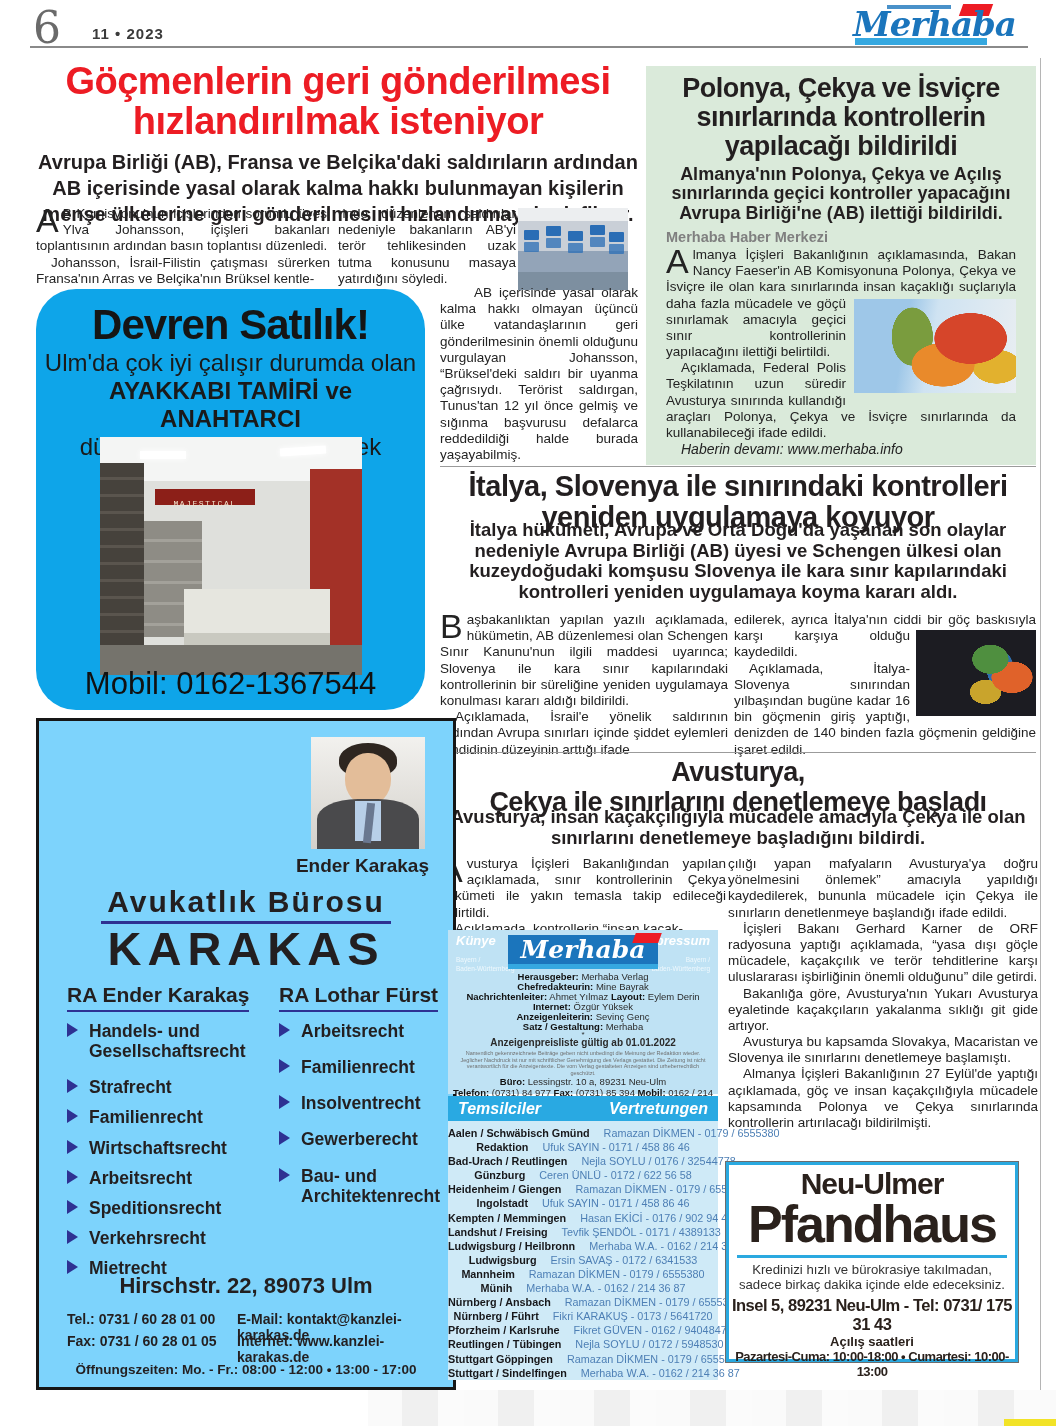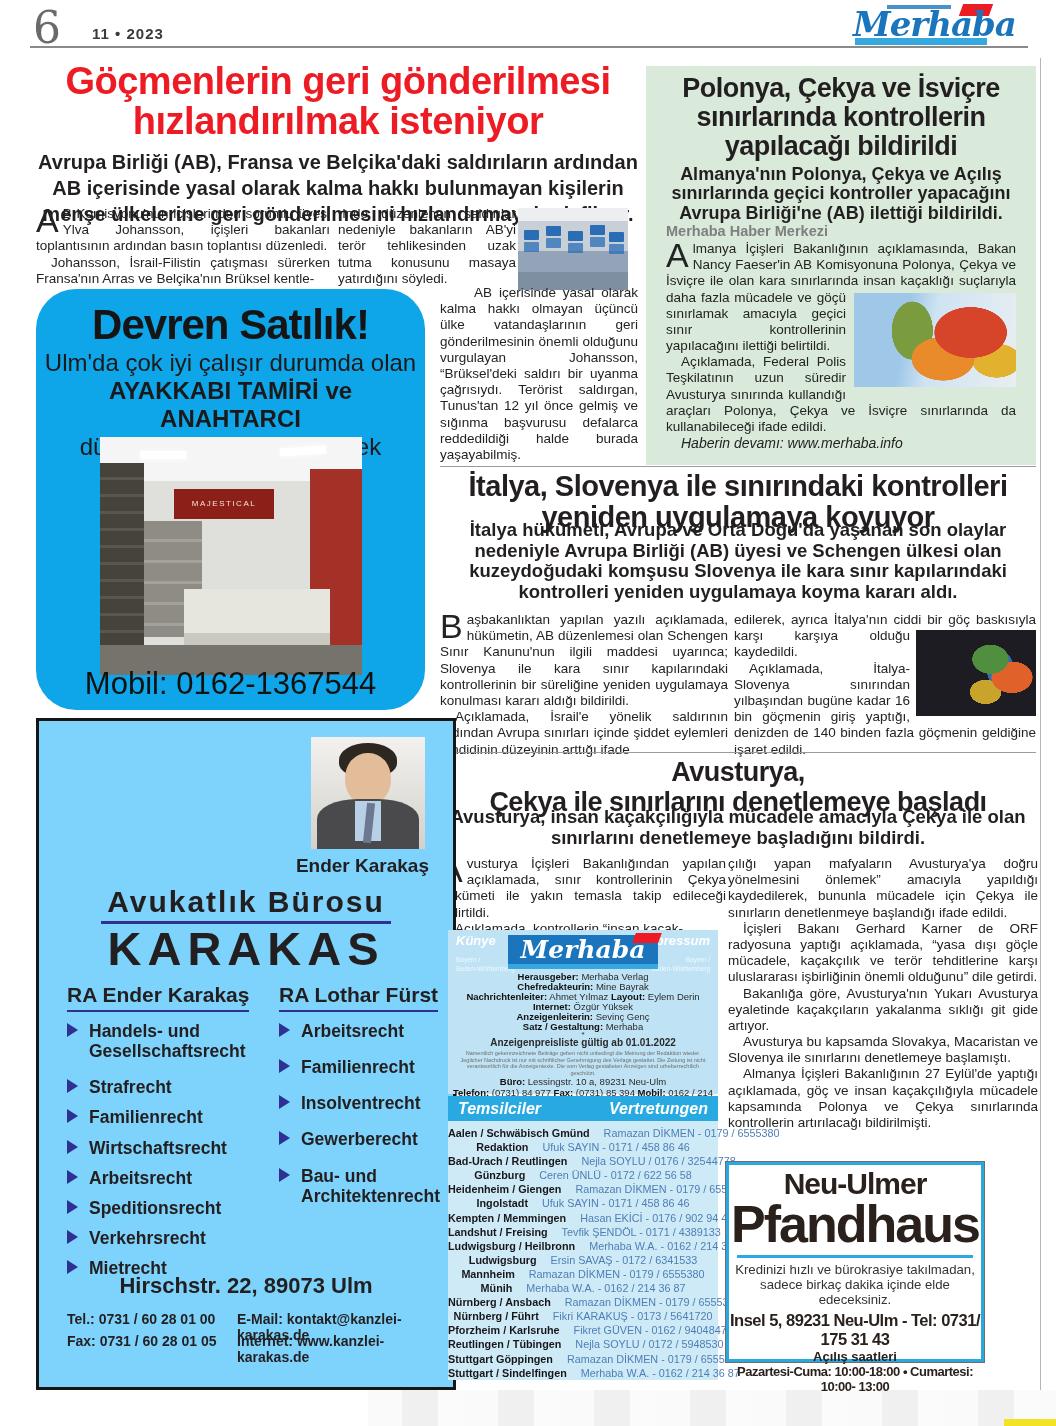--- a/index.html
+++ b/index.html
@@ -43,31 +43,31 @@
   .devren-l1, .devren-l3 { font-size:24px; color:#1a1a1a; }
   .devren-l2 { font-size:24px; font-weight:bold; color:#1a1a1a; }
   .devren-photo { position:absolute; left:64px; top:148px; width:262px; height:238px; background:#dfe0dc; overflow:hidden; }
   .ph-ceiling { position:absolute; left:0; top:0; width:100%; height:44px; background:#f4f5f4; }
   .ph-light { position:absolute; width:46px; height:8px; background:#ffffff; box-shadow:0 0 6px #fff; }
   .ph-shelfL { position:absolute; left:0; top:26px; width:44px; height:186px;
       background:repeating-linear-gradient(#46423c 0 14px, #5a554e 14px 17px); }
   .ph-shelfM { position:absolute; left:44px; top:84px; width:58px; height:116px;
       background:repeating-linear-gradient(#8e8c85 0 18px, #a3a19a 18px 21px); }
   .ph-red { position:absolute; right:0; top:32px; width:52px; height:182px; background:#a33127; }
-  .ph-sign { position:absolute; left:74px; top:52px; width:100px; height:30px; background:#8c1f18; color:#f3e6cf;
-      font-size:8px; letter-spacing:1.5px; line-height:30px; text-align:center; font-family:Liberation Sans, sans-serif; }
+  .ph-sign { position:absolute; left:55px; top:52px; width:100px; height:16px; background:#8c1f18; color:#f3e6cf;
+      font-size:8px; letter-spacing:1.5px; line-height:30px; text-align:center; font-family:Liberation Mono, monospace; }
   .ph-counter { position:absolute; left:84px; top:152px; width:146px; height:58px; background:#e6e6df; box-shadow:inset 0 -14px 0 #c9c9c0; }
   .ph-floor { position:absolute; left:0; bottom:0; width:100%; height:30px; background:#75736c; }
   .devren-phone { position:absolute; left:0; bottom:8px; width:100%; font-size:31px; color:#111; }
 
   
   .green { left:646px; top:66px; width:390px; height:399px; background:#daeada; padding:8px 20px 0 20px; }
   .green-h { text-align:center; font-weight:bold; font-size:27px; line-height:1.07; color:#231f20; letter-spacing:-0.5px; }
   .green-sub { margin-top:4px; text-align:center; font-weight:bold; font-size:18px; line-height:1.08; color:#231f20; }
-  .green-byline { margin-top:0; font-size:14.5px; font-weight:bold; color:#7f7f7f; }
+  .green-byline { margin-top:6px; font-size:14.5px; font-weight:bold; color:#7f7f7f; }
   .green-body { margin-top:2px; }
   .mapfloat { float:right; width:162px; height:94px; margin:3px 0 4px 8px; background:
       radial-gradient(60px 42px at 72% 42%, #d6452a 0 60%, transparent 61%),
       radial-gradient(52px 36px at 55% 70%, #e98a2b 0 60%, transparent 61%),
       radial-gradient(40px 28px at 88% 72%, #e2b12e 0 60%, transparent 61%),
       radial-gradient(34px 48px at 36% 40%, #7a9c3e 0 60%, transparent 61%),
       linear-gradient(100deg, #9ec7e8 0 32%, #cfe3f2 48%, #e9eef2 100%); }
   .green-more { font-style:italic; font-size:14px; }
 
   
@@ -134,21 +134,21 @@
   
   .tbar { left:448px; top:1096px; width:270px; height:25px; background:#29a9e2; color:#fff;
           font-weight:bold; font-style:italic; font-size:16px; line-height:25px; padding:0 10px; }
   .tbar .right { float:right; }
   .tlist { left:448px; top:1121px; width:270px; height:259px; background:#cfeaf7; padding-top:5px; text-align:center; }
   .trow { font-size:10.8px; line-height:14.1px; white-space:nowrap; }
   .trow b { color:#17171a; margin-right:14px; }
   .trow span { color:#4d7fb5; }
 
   
-  .pf { left:726px; top:1162px; width:258px; height:200px; background:#fff; border:3px solid #2aa9e0;
+  .pf { left:726px; top:1162px; width:292px; height:200px; background:#fff; border:3px solid #2aa9e0;
         box-shadow:0 0 0 1px #6d6d6d; text-align:center; color:#2a211c; }
   .pf-l1 { margin-top:2px; font-size:30px; font-weight:bold; letter-spacing:-1px; }
   .pf-l2 { font-size:52px; font-weight:bold; letter-spacing:-2px; line-height:0.92; }
   .pf-rule { height:3px; background:#2aa9e0; margin:6px 8px 4px 8px; }
   .pf-body { font-size:13.2px; line-height:1.15; color:#333; padding:0 4px; }
   .pf-addr { margin-top:4px; font-size:16.5px; font-weight:bold; letter-spacing:-0.5px; }
   .pf-ht { font-size:13px; font-weight:bold; }
   .pf-hours { font-size:13px; font-weight:bold; letter-spacing:-0.5px; }
 
   
@@ -291,20 +291,21 @@
       <li class="gap"><span class="tri"></span><span>Familienrecht</span></li>
       <li class="gap"><span class="tri"></span><span>Insolventrecht</span></li>
       <li class="gap"><span class="tri"></span><span>Gewerberecht</span></li>
       <li><span class="tri"></span><span>Bau- und Architektenrecht</span></li>
     </ul>
     <div class="kk-addr">Hirschstr. 22, 89073 Ulm</div>
     <div class="kk-con" style="left:28px; top:590px;">Tel.:  0731 / 60 28 01 00</div>
     <div class="kk-con" style="left:198px; top:590px;">E-Mail:   kontakt@kanzlei-karakas.de</div>
     <div class="kk-con" style="left:28px; top:612px;">Fax:  0731 / 60 28 01 05</div>
     <div class="kk-con" style="left:198px; top:612px;">Internet: www.kanzlei-karakas.de</div>
+    <div class="kk-hours">Öffnungszeiten: Mo. - Fr.: 08:00 - 12:00  •  13:00 - 17:00</div>
   </div>
 
   <div class="abs kunye">
     <div class="ku-title" style="left:8px;">Künye</div>
     <div class="ku-title" style="right:8px;">Impressum</div>
     <div class="ku-region" style="left:8px;">
       <div>Bayern /</div>
       <div>Baden-Württemberg</div>
     </div>
     <div class="ku-region" style="right:8px; text-align:right;">

